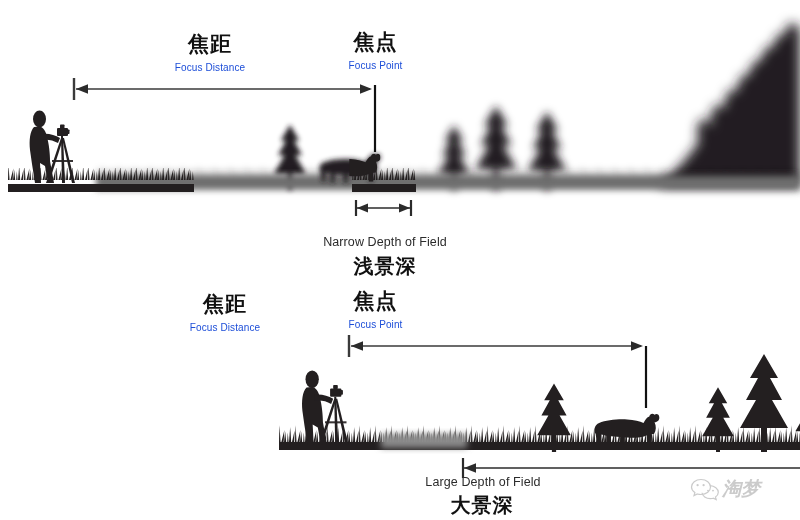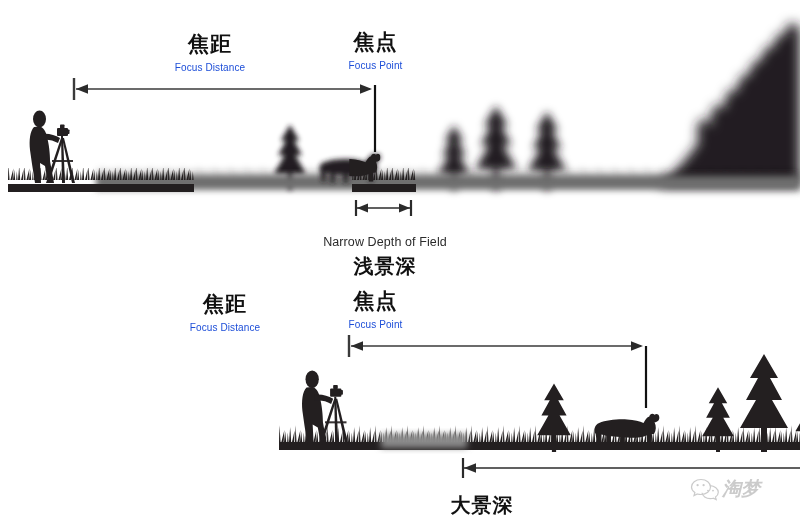--- a/index.html
+++ b/index.html
@@ -260,20 +260,21 @@
         <path d="M779 206 L767 201.2 L767 210.8 Z" fill="#2b2b2b" stroke="none"></path>
       </g>
     </svg>
 
     <div class="lab cn cn-big" style="left:145px;top:31px;width:160px;">焦距</div>
     <div class="lab en" style="left:145px;top:61px;width:160px;">Focus Distance</div>
 
     <div class="lab cn cn-big" style="left:318px;top:28px;width:115px;">焦点</div>
     <div class="lab en" style="left:318px;top:58px;width:115px;">Focus Point</div>
 
+    <div class="lab en-sm" style="left:388px;top:214px;width:190px;">Large Depth of Field</div>
     <div class="lab cn cn-cap" style="left:387px;top:233px;width:190px;">大景深</div>
   </div>
 
   <div id="watermark">
     <svg width="30" height="24" viewBox="0 0 30 24">
       <g fill="none" stroke="#555" stroke-width="1.2">
         <path d="M11 2.5 C5.5 2.5 1.5 6 1.5 10 C1.5 12.2 2.8 14.2 4.9 15.5
                  L4 18.6 L7.4 17 C8.5 17.3 9.7 17.5 11 17.5
                  C16.5 17.5 20.5 14 20.5 10 C20.5 6 16.5 2.5 11 2.5 Z"></path>
         <path d="M20 8.6 C24.6 8.8 28.3 11.8 28.3 15.3 C28.3 17.2 27.2 18.9 25.5 20

